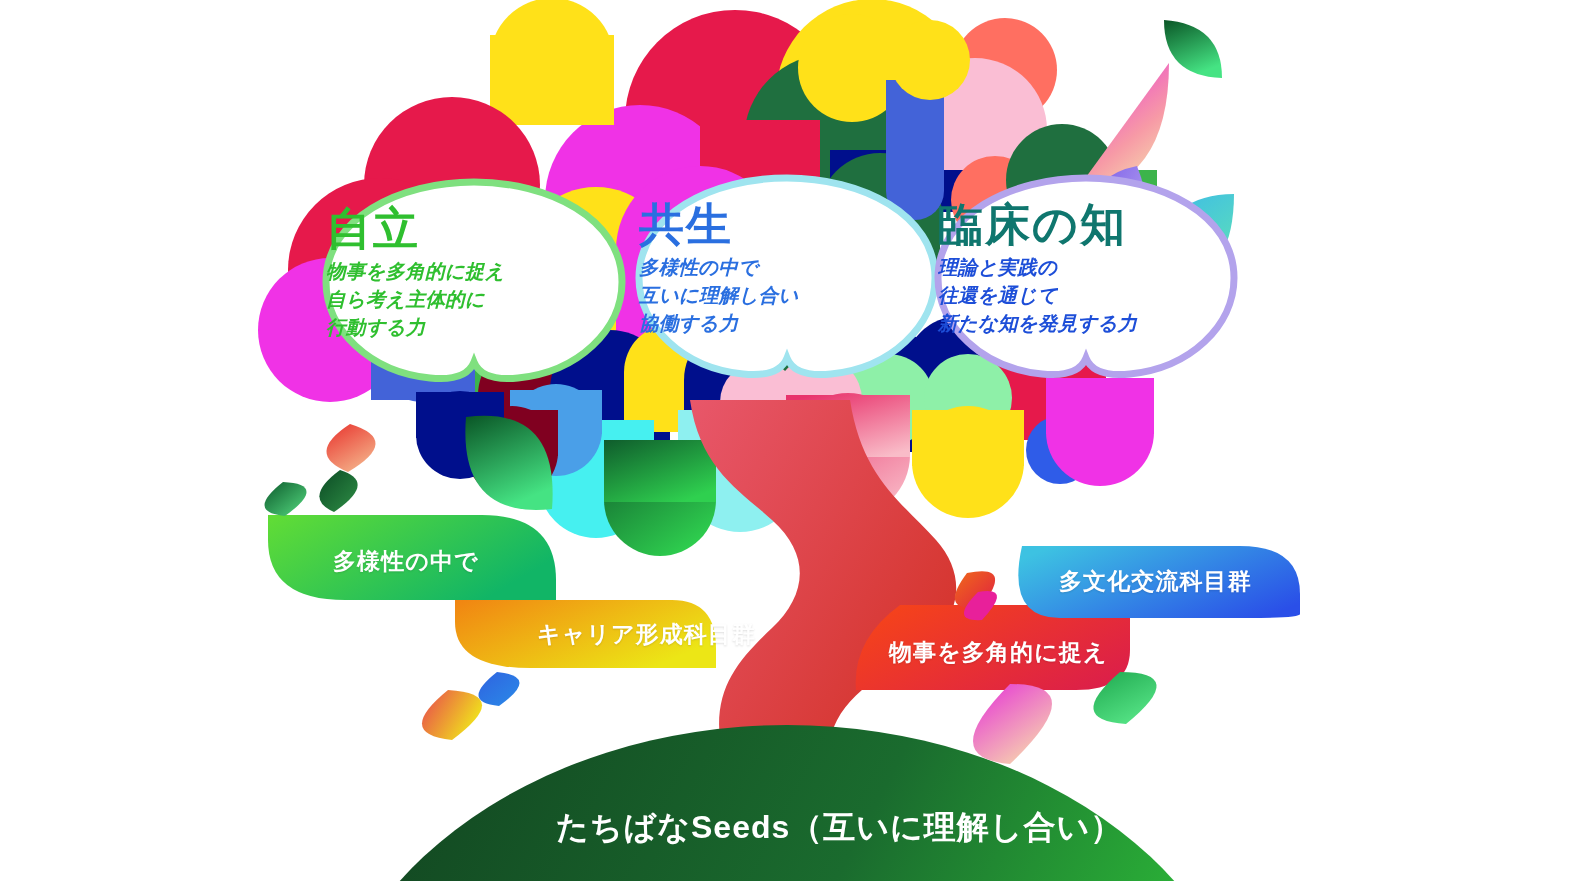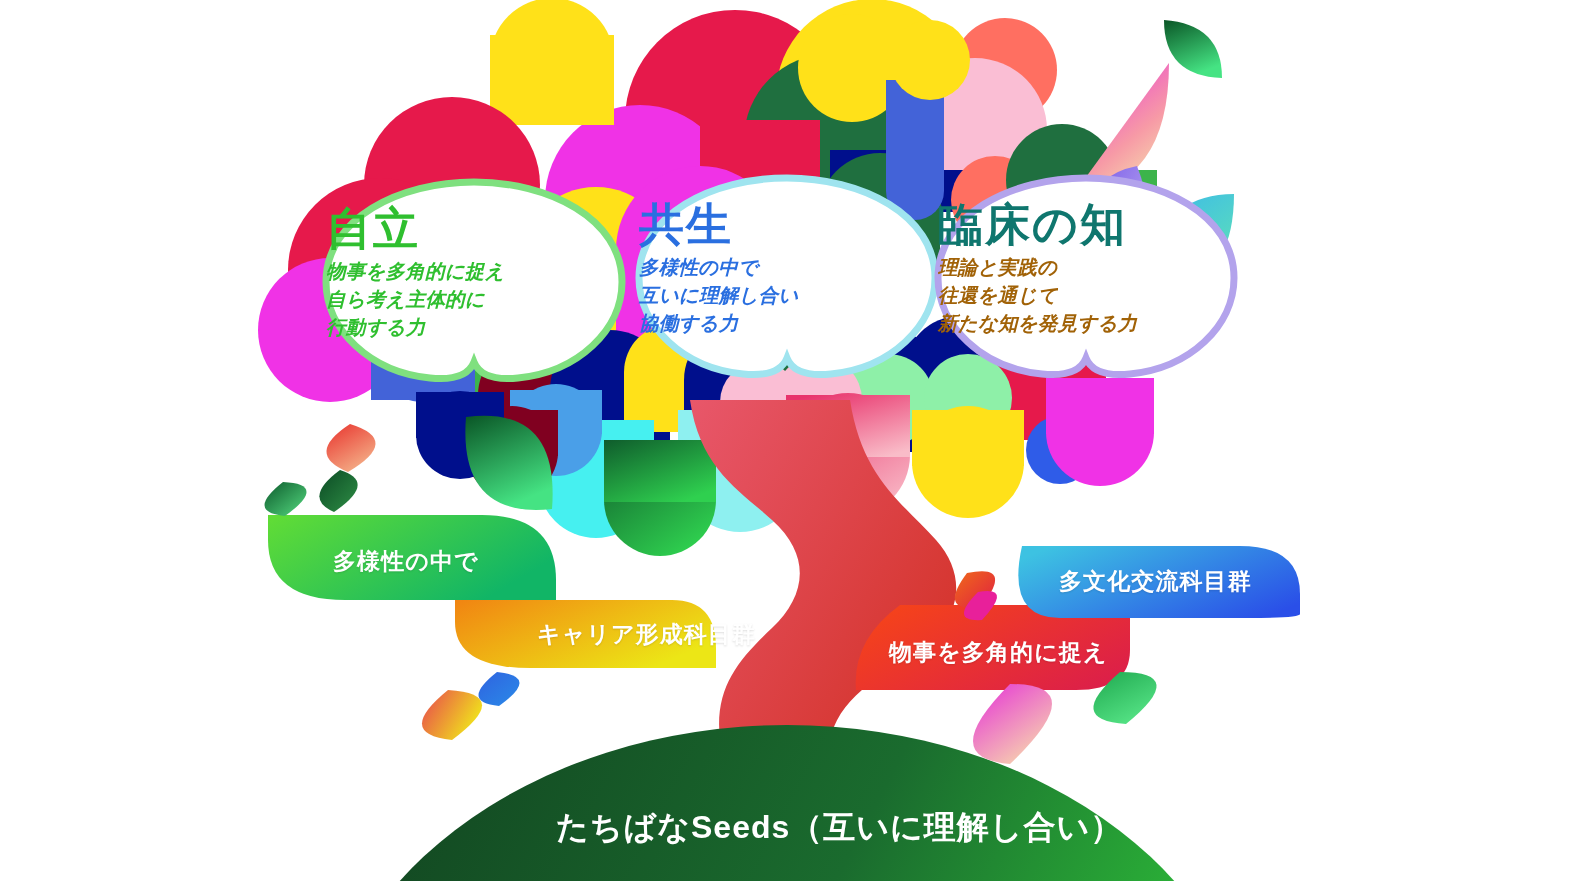--- a/index.html
+++ b/index.html
@@ -327,21 +327,21 @@
 
   <div class="bubble-text" style="left:639px;top:201px;width:296px;">
     <div class="bubble-title" style="color:#2a6fe0;">共生</div>
     <div class="bubble-desc" style="color:#2a6fe0;">多様性の中で
 互いに理解し合い
 協働する力</div>
   </div>
 
   <div class="bubble-text" style="left:938px;top:201px;width:296px;">
     <div class="bubble-title" style="color:#0f766e;">臨床の知</div>
-    <div class="bubble-desc" style="color:#a16207;">理論と実践の
+    <div class="bubble-desc" style="color:#1d4ed8;">理論と実践の
 往還を通じて
 新たな知を発見する力</div>
   </div>
 
   <div class="banner-label" style="left:333px;top:546px;">多様性の中で</div>
 
   <div class="banner-label" style="left:498px;top:619px;margin-left:39px;">キャリア形成科目群</div>
 
   <div class="banner-label" style="left:889px;top:637px;">物事を多角的に捉え</div>
 

